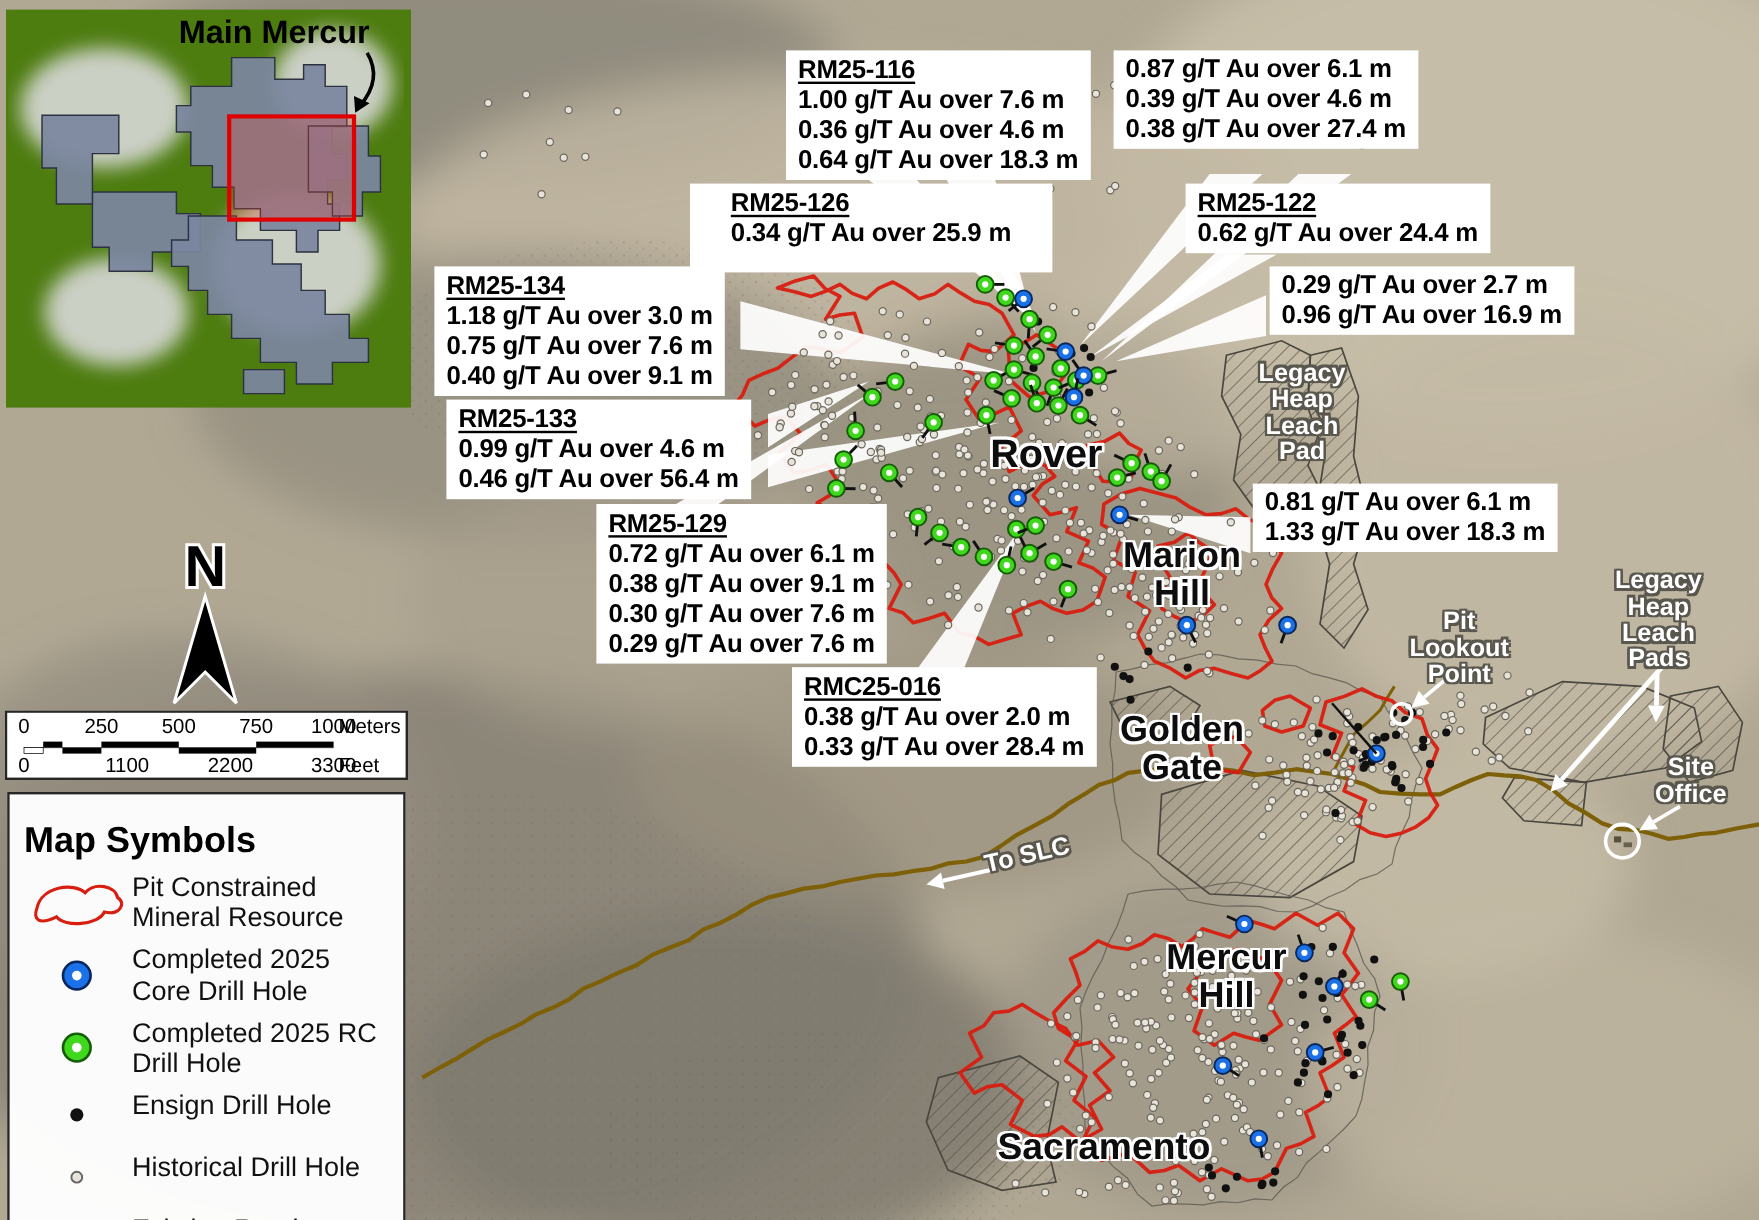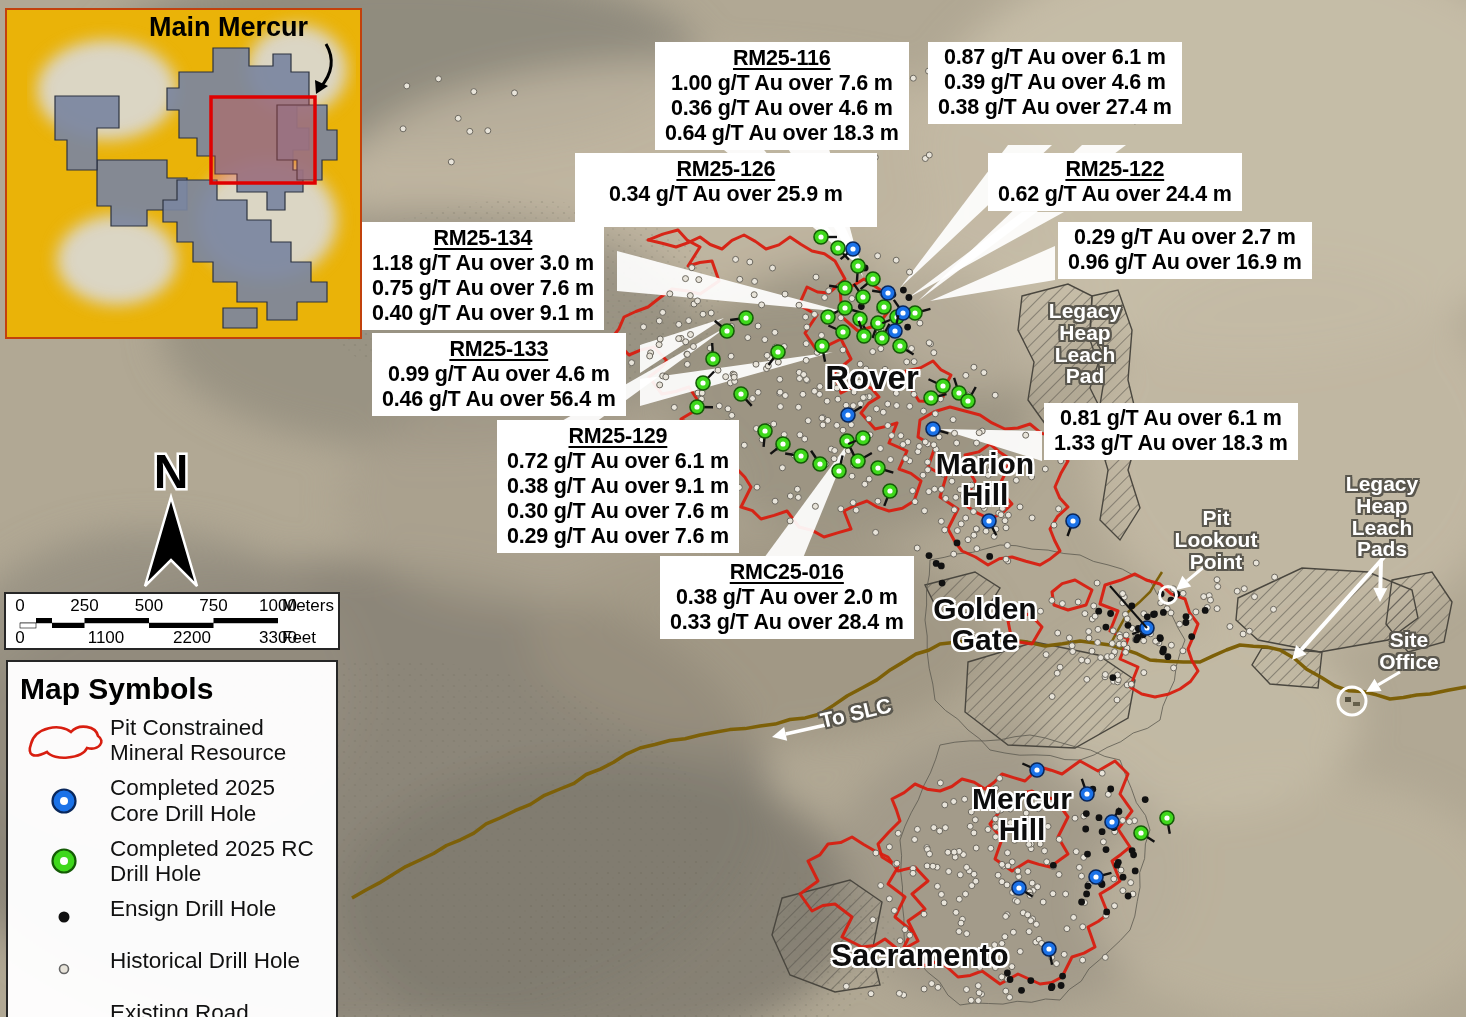--- a/index.html
+++ b/index.html
@@ -2,44 +2,44 @@
 <html><head>
 <meta charset="utf-8">
 <style>
   html,body{margin:0;padding:0;background:#888;}
   #stage{position:relative;width:1466px;height:1017px;overflow:hidden;
          background:#b3a995;font-family:"Liberation Sans",sans-serif;}
   #mapsvg{position:absolute;left:0;top:0;z-index:1;}
   .ov{position:absolute;z-index:3;}
   
   .callout{position:absolute;z-index:4;background:#ffffff;color:#000;
-           padding:3px 10px 4px 10px;text-align:center;font-weight:700;
+           padding:3px 10px 4px 10px;font-weight:700;
            font-size:21.5px;line-height:25px;letter-spacing:-0.2px;white-space:nowrap;}
   .callout .cid{display:block;text-decoration:underline;text-decoration-thickness:2px;
            text-underline-offset:3px;line-height:26px;}
   
   .place-label{position:absolute;z-index:3;transform:translate(-50%,-50%);
     font-weight:700;color:#0d0d0d;text-align:center;line-height:1.04;white-space:pre-line;
     text-shadow:-2px -2px 0 #fff,2px -2px 0 #fff,-2px 2px 0 #fff,2px 2px 0 #fff,
                 0 -2px 0 #fff,0 2px 0 #fff,-2px 0 0 #fff,2px 0 0 #fff;}
   .feature-label{position:absolute;z-index:3;transform:translate(-50%,-50%);
     font-weight:700;color:#fff;text-align:center;line-height:1.04;white-space:pre-line;
     text-shadow:-2px -2px 0 #5a574e,2px -2px 0 #5a574e,-2px 2px 0 #5a574e,2px 2px 0 #5a574e,
                 0 -2px 0 #5a574e,0 2px 0 #5a574e,-2px 0 0 #5a574e,2px 0 0 #5a574e;}
   
-  #inset{left:5px;top:8px;width:333px;height:327px;background:#eab308;
-         border:2px solid #c2410c;z-index:5;padding-left:20px;}
+  #inset{left:5px;top:8px;width:333px;height:327px;background:#4d7c0f;
+         border:2px solid #4d7c0f;z-index:5;}
   #inset-title{position:absolute;left:142px;top:2px;font-size:27px;font-weight:700;color:#000;z-index:2;}
   
   #scalebar{left:4px;top:592px;width:336px;height:58px;background:#fff;
             border:2px solid #262626;z-index:5;box-sizing:border-box;}
   
   #legend{left:6px;top:660px;width:332px;background:rgba(255,255,255,0.97);
           border:2px solid #262626;z-index:5;box-sizing:border-box;padding:8px 4px 10px 10px;}
-  #legend-title{font-size:30px;font-weight:700;color:#000;margin:2px 0 4px 2px;}
+  #legend-title{font-size:30px;font-weight:700;color:#000;margin:14px 0 4px 2px;}
   .legend-item{display:flex;}
   .legend-icon{flex:0 0 92px;display:flex;justify-content:center;align-items:center;}
   .legend-label{flex:1;font-size:22.5px;color:#111;line-height:1.12;padding:5px 4px 5px 0;}
 </style>
 </head>
 <body>
 
 <div id="stage">
   <svg id="mapsvg" width="1466" height="1017" viewBox="0 0 1466 1017">
       <defs>

